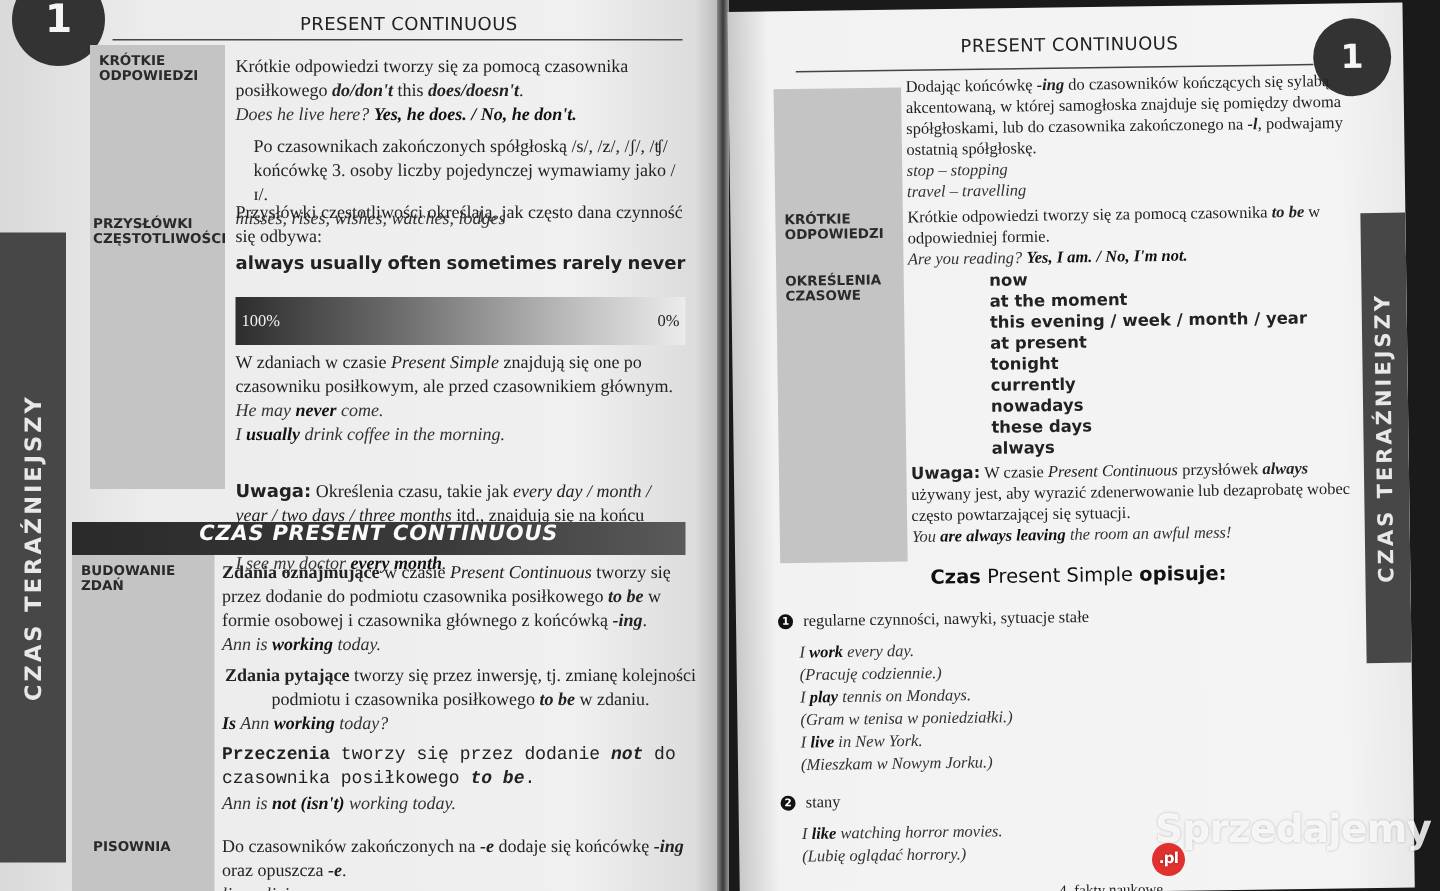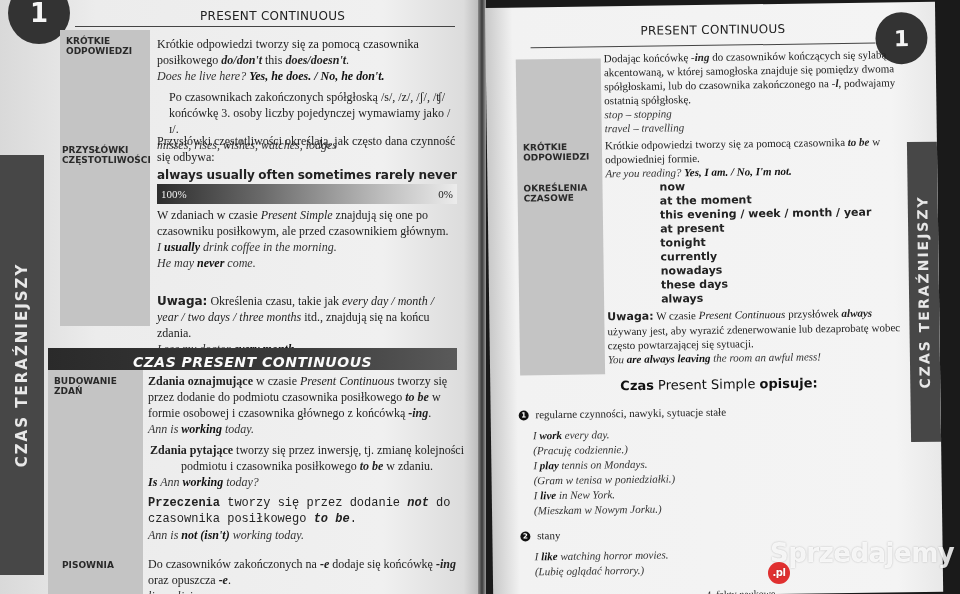--- a/index.html
+++ b/index.html
@@ -36,25 +36,25 @@
   .side-label { position: absolute; font-family: "DejaVu Sans", sans-serif; font-weight: bold; font-size: 9px; line-height: 10px; color: #2a2a2a; text-transform: uppercase; }
 
   .body-text { position: absolute; font-size: 12px; line-height: 16px; color: #222; }
   .body-text p { margin: 0; }
   .ex { font-style: italic; color: #333; }
   .ex b { font-weight: bold; color: #111; }
   .kw { font-weight: bold; font-style: italic; }
   .comic { font-family: "DejaVu Sans", sans-serif; font-weight: bold; }
 
   .freq-words { display: flex; justify-content: space-between; font-family: "DejaVu Sans", sans-serif; font-weight: bold; font-size: 12px; margin-top: 2px; }
-  .freq-bar { margin-top: 1px; height: 20px; background: linear-gradient(90deg, #2d2d2d 0%, #6a6a6a 35%, #bdbdbd 75%, #ececec 100%); display: flex; justify-content: space-between; align-items: center; padding: 0 4px; font-size: 11px; }
+  .freq-bar { margin-top: 15px; height: 32px; background: linear-gradient(90deg, #2d2d2d 0%, #6a6a6a 35%, #bdbdbd 75%, #ececec 100%); display: flex; justify-content: space-between; align-items: center; padding: 0 4px; font-size: 11px; }
   .freq-bar .lo { color: #f0f0f0; }
   .freq-bar .hi { color: #222; }
 
-  .section-banner { position: absolute; left: 48px; top: 348px; width: 409px; height: 22px; background: linear-gradient(90deg, #2a2a2a 0%, #3a3a3a 60%, #5a5a5a 100%); display: flex; align-items: flex-end; justify-content: center; }
+  .section-banner { position: absolute; left: 48px; top: 348px; width: 409px; height: 22px; background: linear-gradient(90deg, #2a2a2a 0%, #3a3a3a 60%, #5a5a5a 100%); display: flex; align-items: flex-start; justify-content: center; }
   .section-banner span { color: #fafafa; font-family: "DejaVu Sans", sans-serif; font-weight: bold; font-style: italic; font-size: 14px; letter-spacing: 0.5px; }
 
   .time-list { font-family: "DejaVu Sans", sans-serif; font-weight: bold; font-size: 11px; line-height: 14px; }
 
   .subhead { position: absolute; left: 130px; top: 372px; font-family: "DejaVu Sans", sans-serif; font-size: 13px; color: #111; }
   .subhead b { font-weight: bold; }
 
   .num-bullet { display: inline-block; width: 10px; height: 10px; border-radius: 50%; background: #111; color: #fff; font-size: 7px; line-height: 10px; text-align: center; font-family: "DejaVu Sans", sans-serif; font-weight: bold; margin-right: 4px; vertical-align: 1px; }
 
   .watermark { position: absolute; left: 770px; top: 538px; font-family: "DejaVu Sans", sans-serif; font-weight: bold; font-size: 26px; color: rgba(255,255,255,0.85); text-shadow: 0 0 2px rgba(0,0,0,0.25); letter-spacing: -0.5px; }
@@ -107,28 +107,28 @@
     <div class="freq-bar">
       <span class="lo">100%</span>
       <span class="hi">0%</span>
     </div>
     <p style="margin-top:3px;">
       <span>W zdaniach w czasie</span>
       <i>Present Simple</i>
       <span>znajdują się one po czasowniku posiłkowym, ale przed czasownikiem głównym.</span>
     </p>
     <p class="ex">
+      <span>He may</span>
+      <b>never</b>
+      <span>come.</span>
+    </p>
+    <p class="ex">
       <span>I</span>
       <b>usually</b>
       <span>drink coffee in the morning.</span>
-    </p>
-    <p class="ex">
-      <span>He may</span>
-      <b>never</b>
-      <span>come.</span>
     </p>
     <p style="margin-top:22px;">
       <span class="comic">Uwaga:</span>
       <span>Określenia czasu, takie jak</span>
       <i>every day / month / year / two days / three months</i>
       <span>itd., znajdują się na końcu zdania.</span>
     </p>
     <p class="ex">
       <span>I see my doctor</span>
       <b>every month</b><span>.</span>

